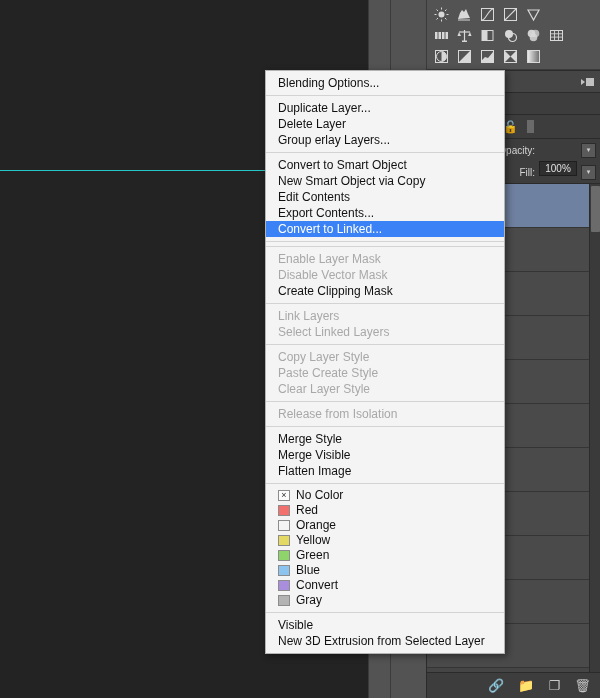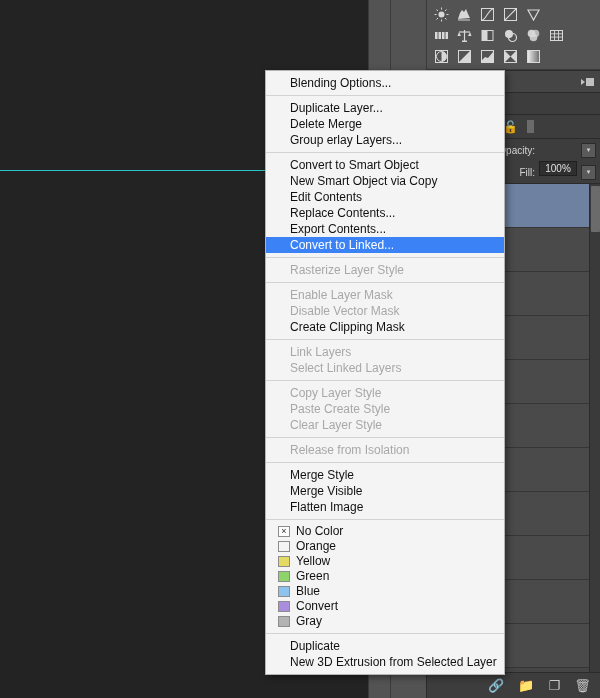--- a/index.html
+++ b/index.html
@@ -239,21 +239,21 @@
     border: 1px solid #b4b4b4;
     box-shadow: 2px 2px 7px rgba(0,0,0,0.45);
     padding: 4px 0 4px 0;
     font-size: 12px;
     color: #000;
     z-index: 50;
   }
   .menu-item {
     height: 16px;
     line-height: 16px;
-    padding-left: 24px;
+    padding-left: 12px;
     padding-right: 10px;
     white-space: nowrap;
     color: #111;
     font-size: 12px;
   }
   .menu-item.disabled { color: #a8a8a8; }
   .menu-item.highlighted {
     background: #3b82f6;
     color: #ffffff;
   }
@@ -498,35 +498,33 @@
     </div>
   </div>
 
   <div class="context-menu">
 
     <div class="menu-item">Blending Options...</div>
 
     <div class="menu-sep"></div>
 
     <div class="menu-item">Duplicate Layer...</div>
-    <div class="menu-item">Delete Merge</div>
+    <div class="menu-item">Delete Layer</div>
     <div class="menu-item">Group erlay Layers...</div>
 
     <div class="menu-sep"></div>
 
     <div class="menu-item">Convert to Smart Object</div>
     <div class="menu-item">New Smart Object via Copy</div>
     <div class="menu-item">Edit Contents</div>
-    <div class="menu-item">Replace Contents...</div>
     <div class="menu-item">Export Contents...</div>
     <div class="menu-item highlighted">Convert to Linked...</div>
 
     <div class="menu-sep"></div>
 
-    <div class="menu-item disabled">Rasterize Layer Style</div>
 
     <div class="menu-sep"></div>
 
     <div class="menu-item disabled">Enable Layer Mask</div>
     <div class="menu-item disabled">Disable Vector Mask</div>
     <div class="menu-item">Create Clipping Mask</div>
 
     <div class="menu-sep"></div>
 
     <div class="menu-item disabled">Link Layers</div>
@@ -548,20 +546,24 @@
     <div class="menu-item">Merge Visible</div>
     <div class="menu-item">Flatten Image</div>
 
     <div class="menu-sep"></div>
 
     <div class="color-item">
       <span class="swatch swatch-none">×</span>
       <span>No Color</span>
     </div>
     <div class="color-item">
+      <span class="swatch" style="background:#f2706e;"></span>
+      <span>Red</span>
+    </div>
+    <div class="color-item">
       <span class="swatch" style="background:#f5a councils;"></span>
       <span>Orange</span>
     </div>
     <div class="color-item">
       <span class="swatch" style="background:#e3d963;"></span>
       <span>Yellow</span>
     </div>
     <div class="color-item">
       <span class="swatch" style="background:#8ed46b;"></span>
       <span>Green</span>
@@ -574,17 +576,17 @@
       <span class="swatch" style="background:#a98ede;"></span>
       <span>Convert</span>
     </div>
     <div class="color-item">
       <span class="swatch" style="background:#b3b3b3;"></span>
       <span>Gray</span>
     </div>
 
     <div class="menu-sep"></div>
 
-    <div class="menu-item">Duplicate</div>
+    <div class="menu-item">Visible</div>
     <div class="menu-item">New 3D Extrusion from Selected Layer</div>
 
   </div>
 </div>
 
 </body></html>

